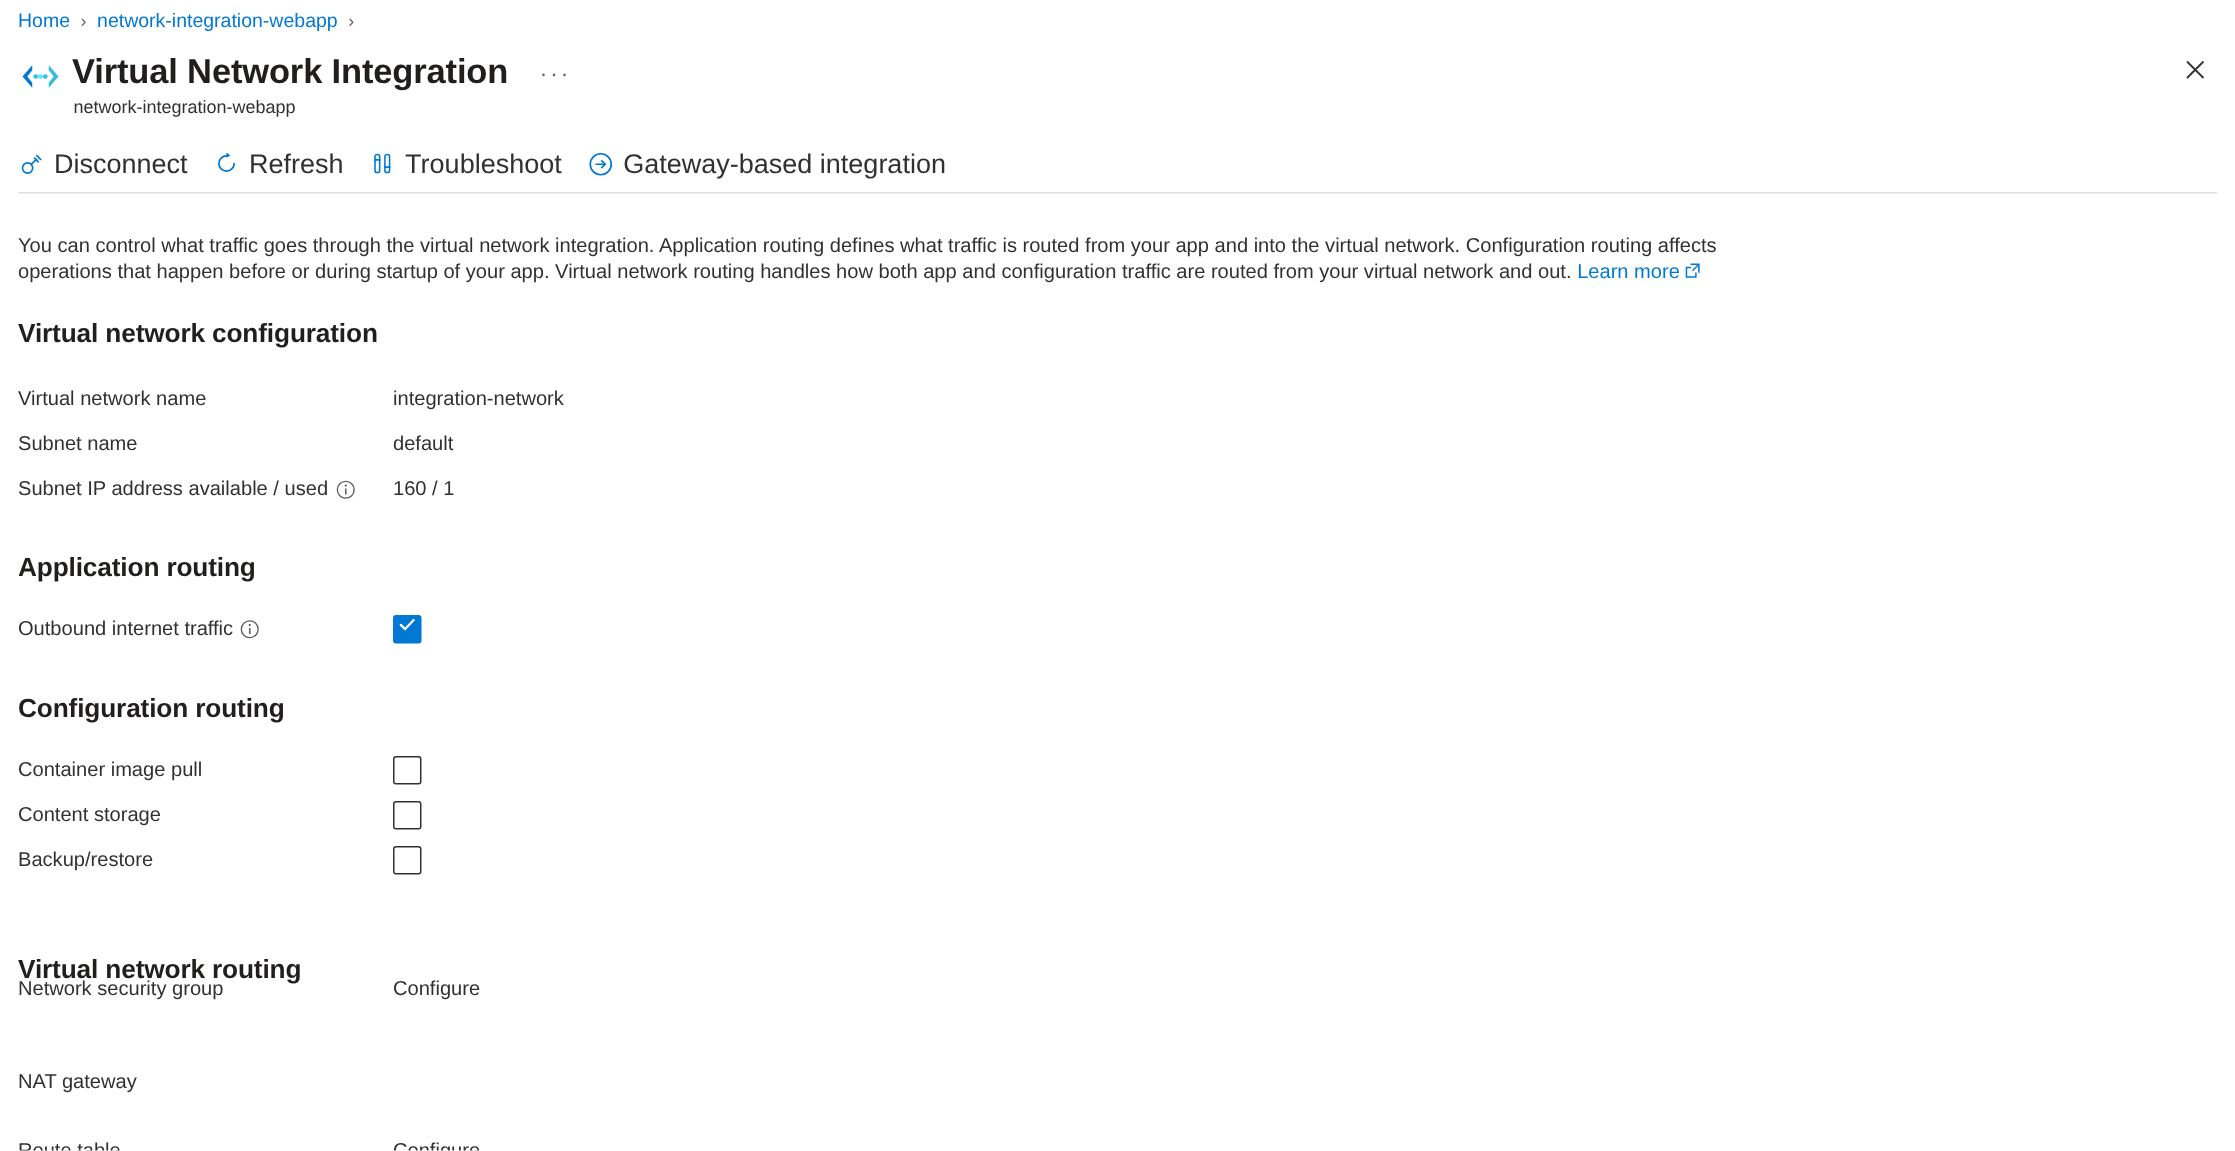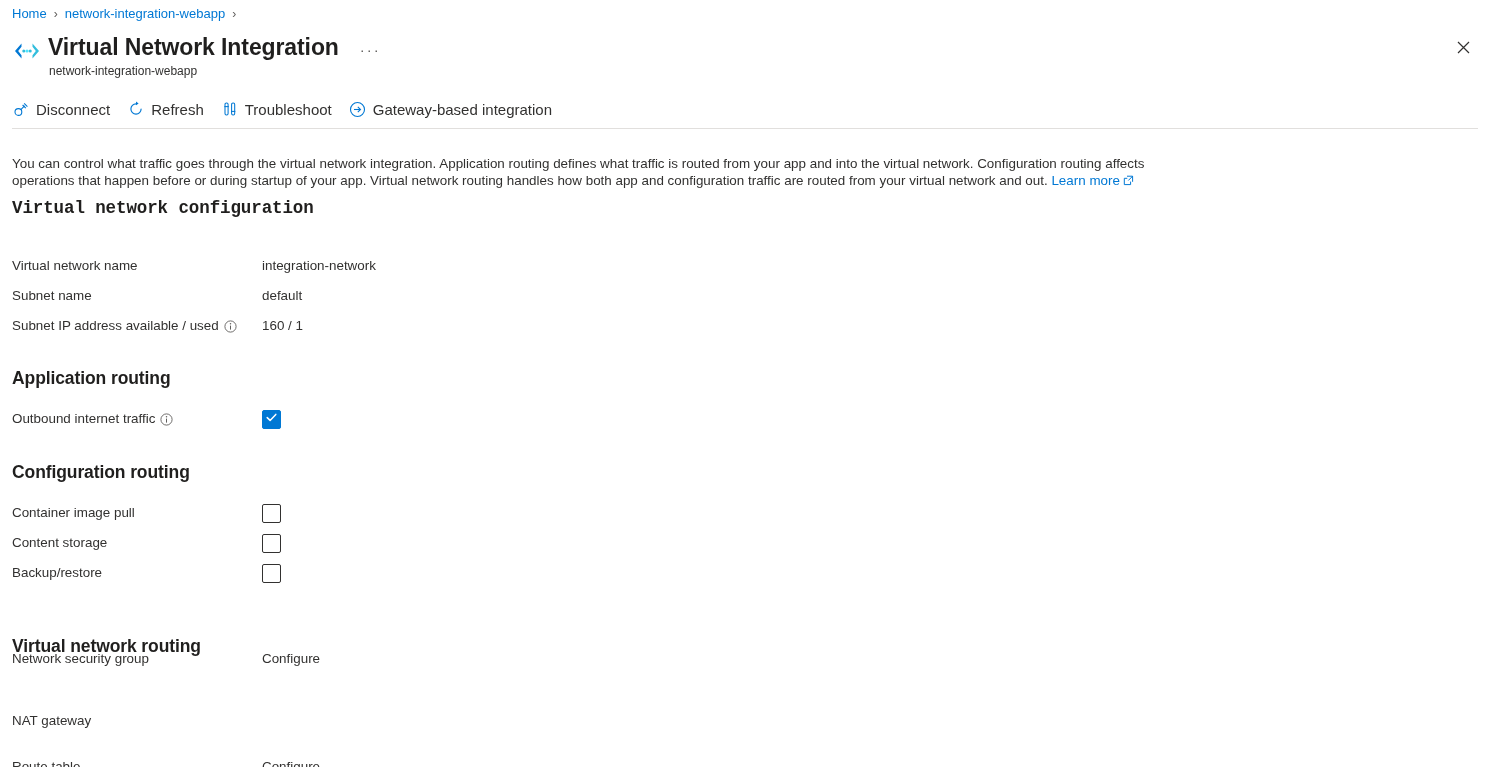--- a/index.html
+++ b/index.html
@@ -93,21 +93,21 @@
     display: flex;
     align-items: center;
     height: 24px;
   }
   .cmd {
     display: flex;
     align-items: center;
     height: 24px;
     margin-right: 17px;
     cursor: pointer;
-    font-size: 15px;
+    font-size: 18px;
     color: #323130;
     white-space: nowrap;
   }
   .cmd .ic {
     width: 18px; height: 18px;
     margin-right: 6px;
     display: flex; align-items: center; justify-content: center;
     flex: 0 0 auto;
   }
 
@@ -304,21 +304,21 @@
 
   <div class="description">
     <span>You can control what traffic goes through the virtual network integration. Application routing defines what traffic is routed from your app and into the virtual network. Configuration routing affects operations that happen before or during startup of your app. Virtual network routing handles how both app and configuration traffic are routed from your virtual network and out.</span>
     <span class="link">Learn more</span><span class="ext-ic"><svg width="11" height="11" viewBox="0 0 11 11">
           <path d="M4 1.2 L9.6 1.2 L9.6 6.8" stroke="#0078d4" stroke-width="1" fill="none"></path>
           <path d="M9.6 1.2 L5.3 5.5" stroke="#0078d4" stroke-width="1" fill="none"></path>
           <path d="M7.6 6.6 L7.6 9.6 L1.3 9.6 L1.3 3.3 L4.3 3.3" stroke="#0078d4" stroke-width="1" fill="none"></path>
         </svg></span>
   </div>
 
-  <div class="section-title" style="top:196px;font-family:Liberation Mono, monospace;">Virtual network configuration</div>
+  <div class="section-title" style="top:210px;">Virtual network configuration</div>
 
   <div class="row" style="top:286px;">
     <span class="row-label">Subnet name</span>
     <span class="row-value link">default</span>
   </div>
 
   <div class="row" style="top:256px;">
     <span class="row-label">Virtual network name</span>
     <span class="row-value link">integration-network</span>
   </div>

